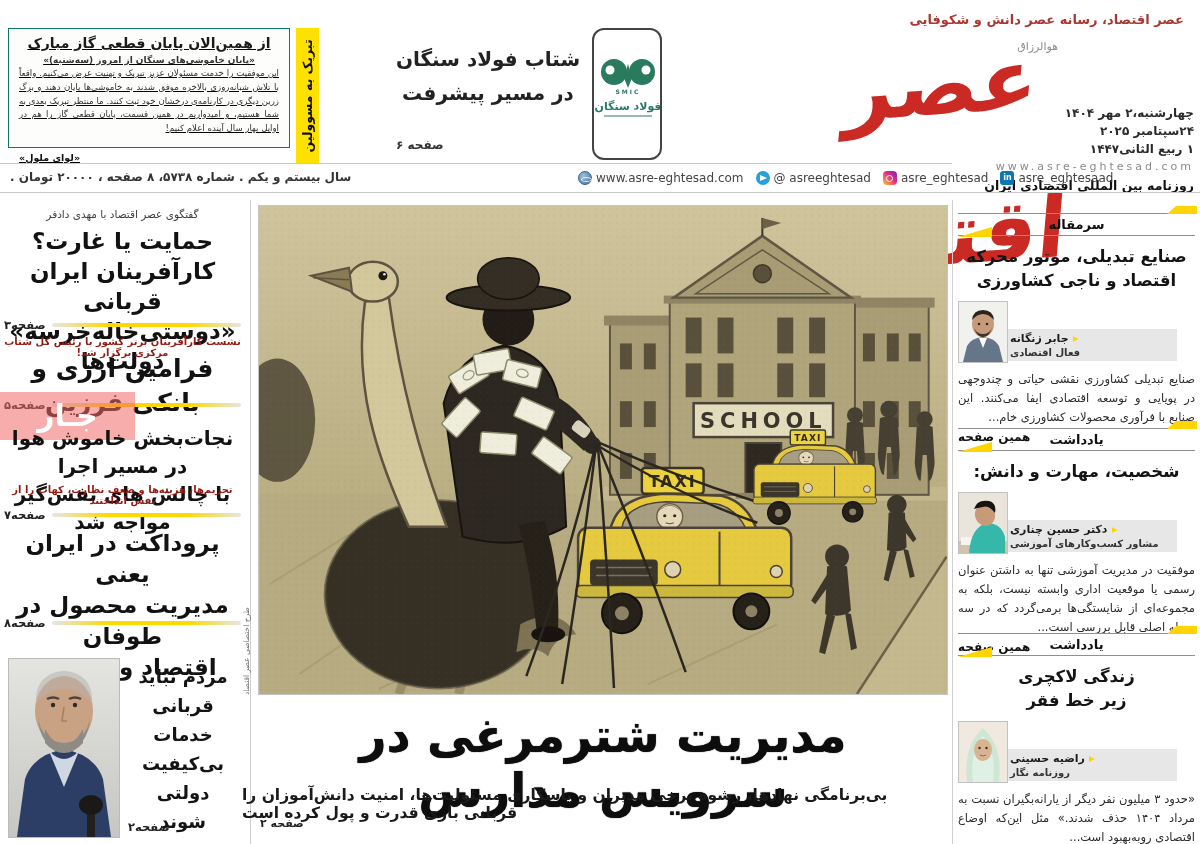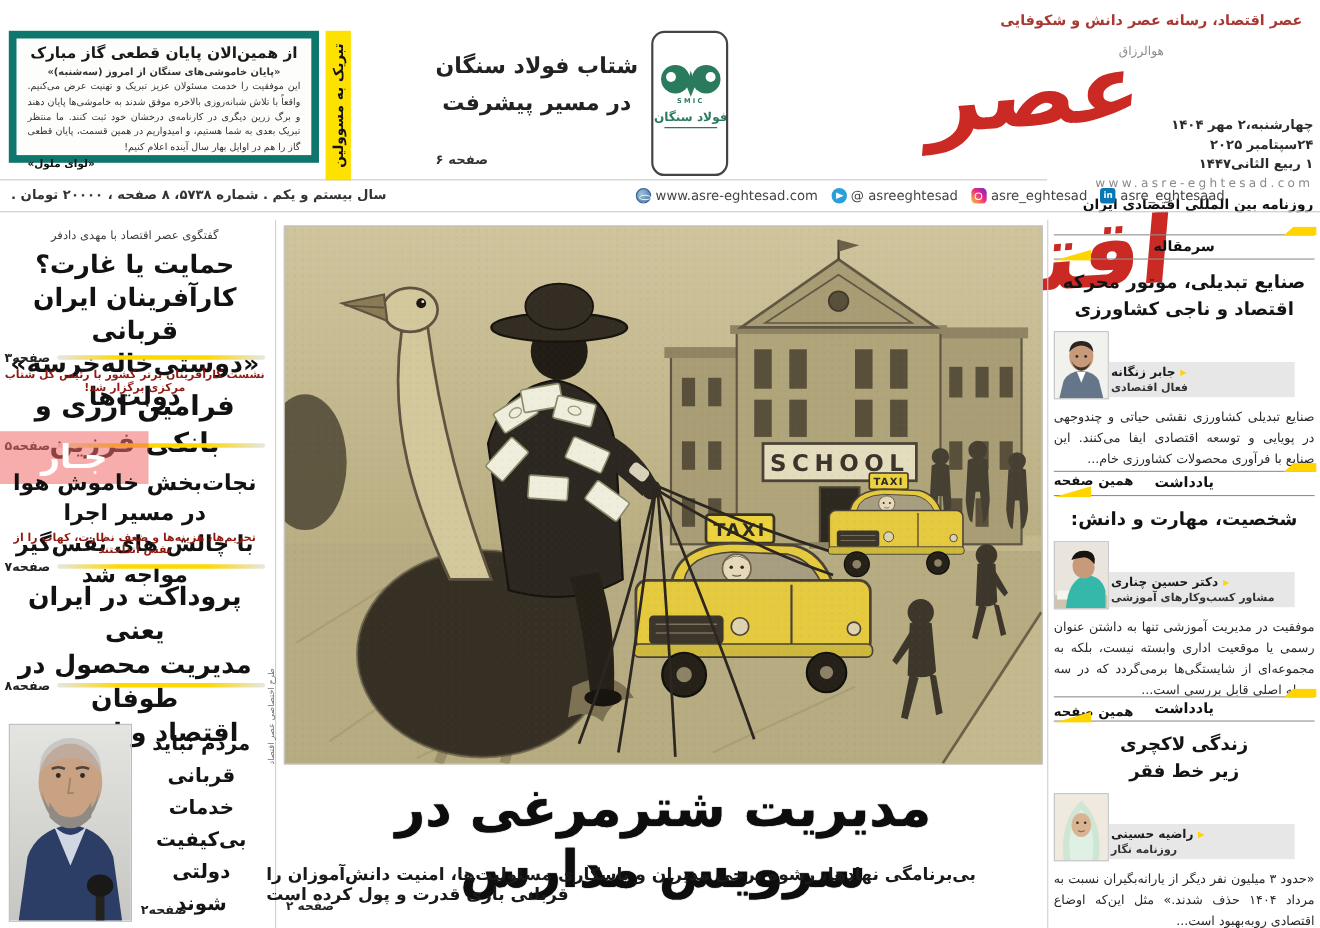--- a/index.html
+++ b/index.html
@@ -19,25 +19,25 @@
   .paper-desc { font-size:12.5px; font-weight:bold; color:#111; line-height:20px; }
 
   .promo-title { left:388px; top:42px; width:200px; text-align:center; font-size:20px; font-weight:bold; color:#222; line-height:34px; }
   .promo-page { left:396px; top:138px; font-size:12px; font-weight:bold; color:#333; }
   .promo-logo { left:592px; top:28px; width:70px; height:132px; border:2px solid #444; border-radius:12px; background:#fff; }
 
   .strip { left:296px; top:28px; width:23px; height:136px; background:#ffe100; }
   .strip span { position:absolute; top:136px; left:1px; transform:rotate(-90deg); transform-origin:0 0;
     display:block; width:136px; height:22px; line-height:22px; text-align:center; font-size:12.5px; font-weight:bold; color:#111; white-space:nowrap; }
 
-  .satire-box { left:8px; top:28px; width:282px; height:120px; border:7px solid #0f766e; background:#fdfdfb; padding:6px 10px 4px; }
+  .satire-box { left:8px; top:28px; width:282px; height:120px; border:1px solid #0f766e; background:#fdfdfb; padding:6px 10px 4px;text-decoration:underline; }
   .satire-title { text-align:center; font-size:14px; font-weight:bold; color:#1a1a1a; margin-bottom:4px; }
   .satire-lead { text-align:center; font-size:9px; font-weight:bold; color:#333; margin-bottom:2px; }
   .satire-body { font-size:8.6px; color:#2d2d2d; text-align:justify; line-height:1.6; }
-  .satire-sig { font-size:9.5px; font-weight:bold; color:#111; text-align:left; margin-top:2px; }
+  .satire-sig { font-size:9.5px; font-weight:bold; color:#111; text-align:left; margin-top:16px; }
 
   .hr1 { left:0; top:163px; width:952px; height:0; border-top:1px solid #c9c9c9; }
   .hr2 { left:0; top:192px; width:1200px; height:0; border-top:1px solid #c9c9c9; }
   .issue-info { left:10px; top:170px; direction:rtl; font-size:12px; font-weight:bold; color:#333; }
   .social-bar { left:578px; top:171px; width:330px; direction:ltr; display:flex; gap:12px; align-items:center; font-size:12px; color:#444; }
   .social-item { display:flex; gap:4px; align-items:center; white-space:nowrap; }
   .ic { display:inline-block; width:14px; height:14px; border-radius:50%; position:relative; }
   .ic-globe { background:radial-gradient(circle at 35% 35%, #9fc2de, #3e6f9e); border:1px solid #35618c; }
   .ic-globe::after { content:''; position:absolute; left:2px; top:5px; width:9px; height:3px; border:1px solid rgba(255,255,255,.8); border-radius:50%; }
   .ic-telegram { background:#2aa0d8; }

